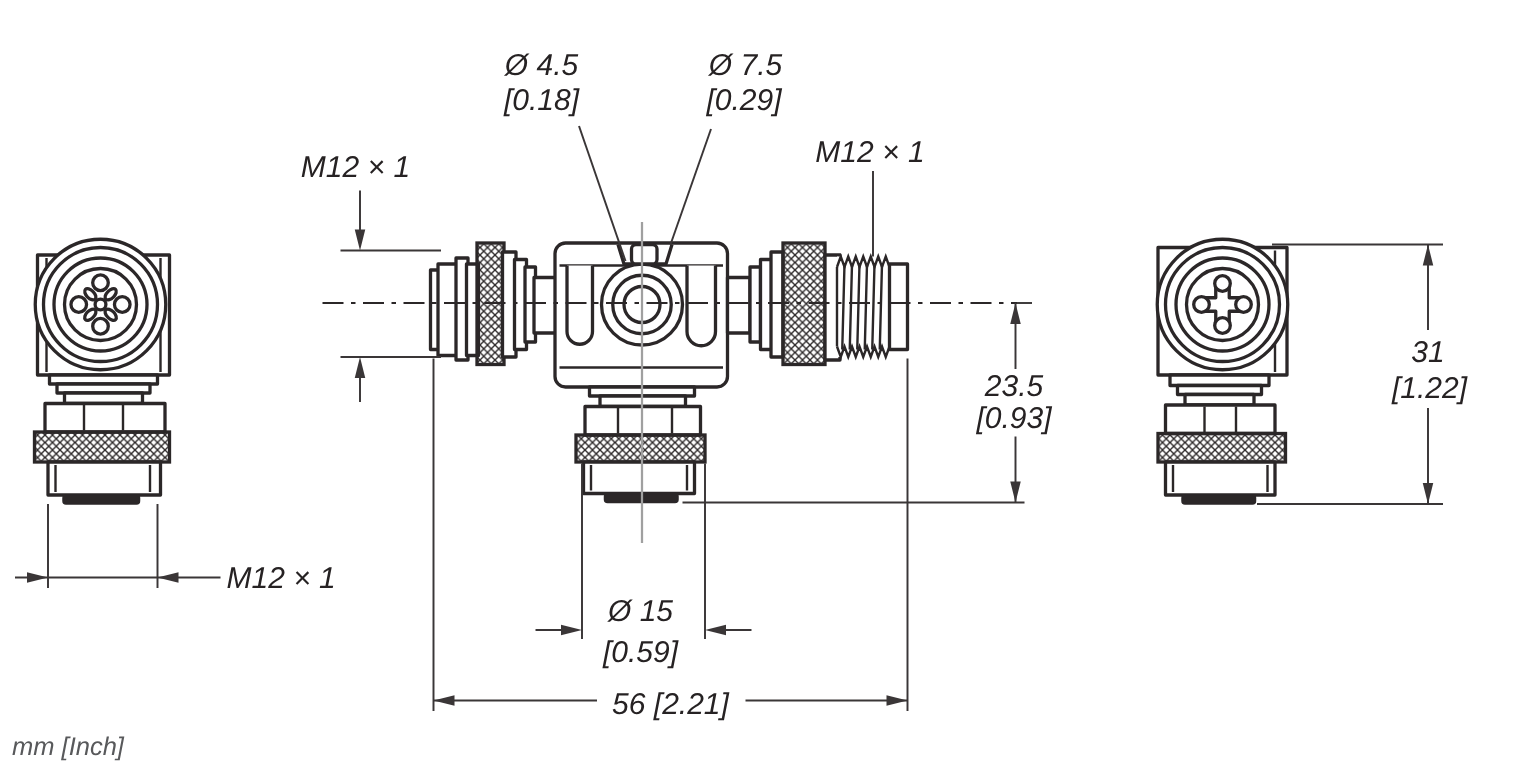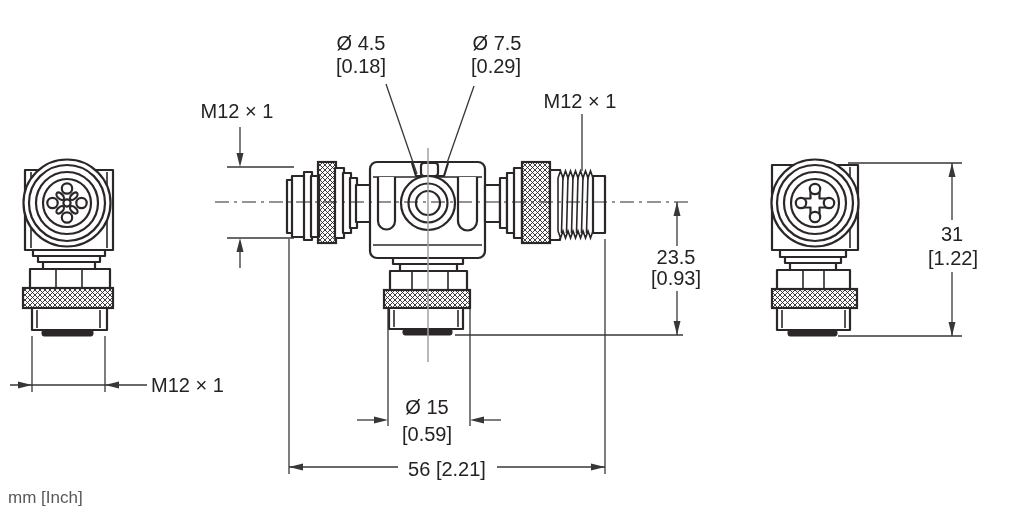--- a/index.html
+++ b/index.html
@@ -4,21 +4,21 @@
 <style>
   :root{
     --line:#2b2728;
     --dim:#3a3637;
     --text:#262223;
     --muted:#58595b;
     --cl-gray:#a0a0a0;
     --bg:#ffffff;
   }
   html,body{margin:0;padding:0;background:var(--bg);}
-  .stage{width:1022px;height:511px;position:relative;background:var(--bg);overflow:hidden;}
+  .stage{width:1022px;height:511px;position:relative;background:var(--bg);overflow:hidden;font-style:italic;}
   svg{display:block;}
   
   .s{fill:#fff;stroke:var(--line);stroke-width:2.2;stroke-linejoin:round;}
   .sn{fill:none;stroke:var(--line);stroke-width:2.2;stroke-linejoin:round;}
   .s1{fill:none;stroke:var(--line);stroke-width:1.6;}
   .kn{fill:url(#knurl);stroke:var(--line);stroke-width:2.2;}
   .dark{fill:var(--line);stroke:var(--line);stroke-width:1;}
   .thin{fill:none;stroke:var(--dim);stroke-width:1.3;}
   .arr{fill:var(--dim);stroke:none;}
   .cl{fill:none;stroke:var(--line);stroke-width:1.2;}

